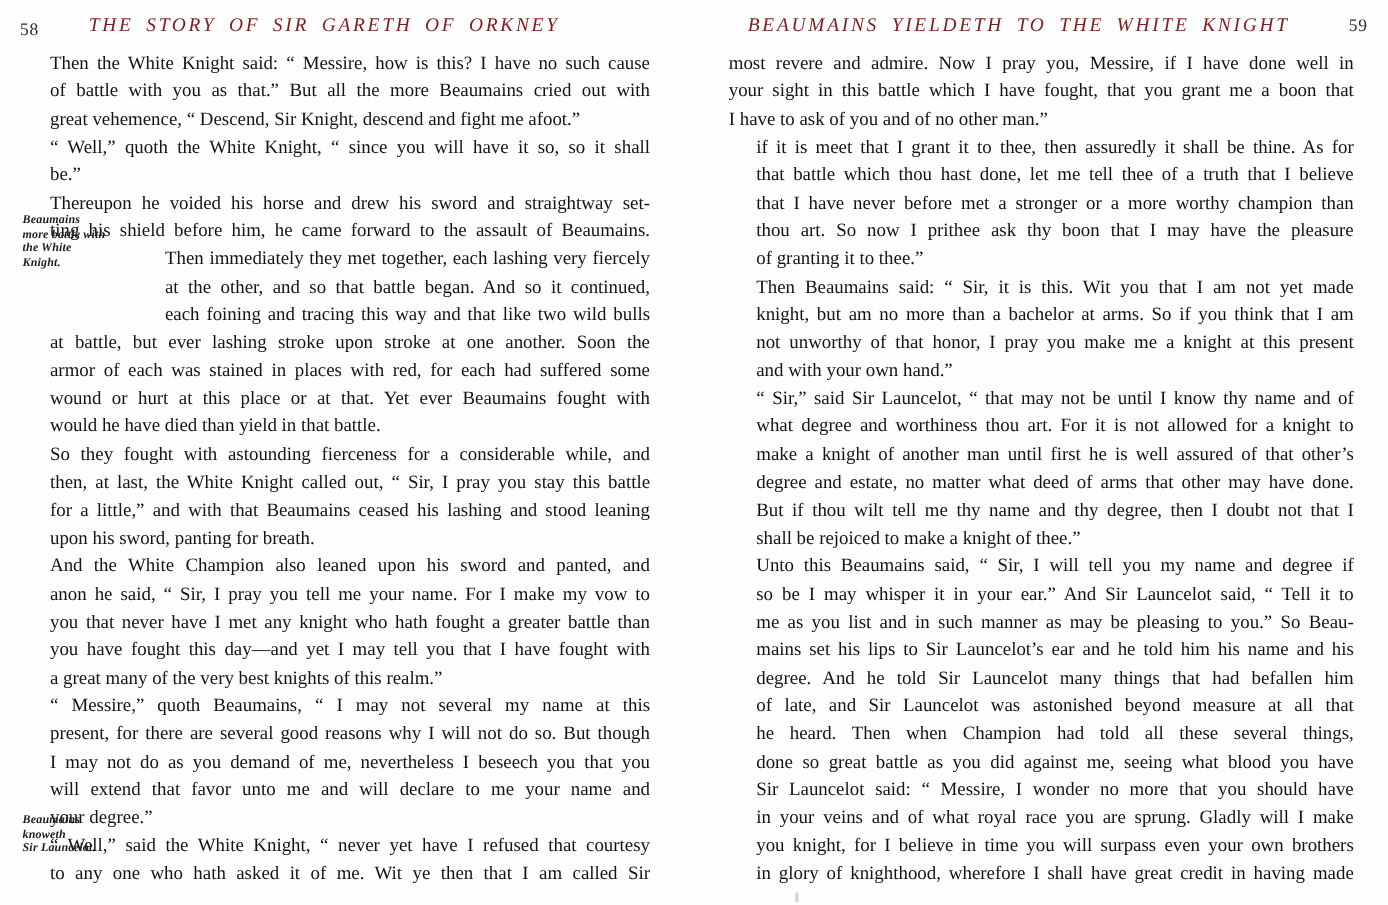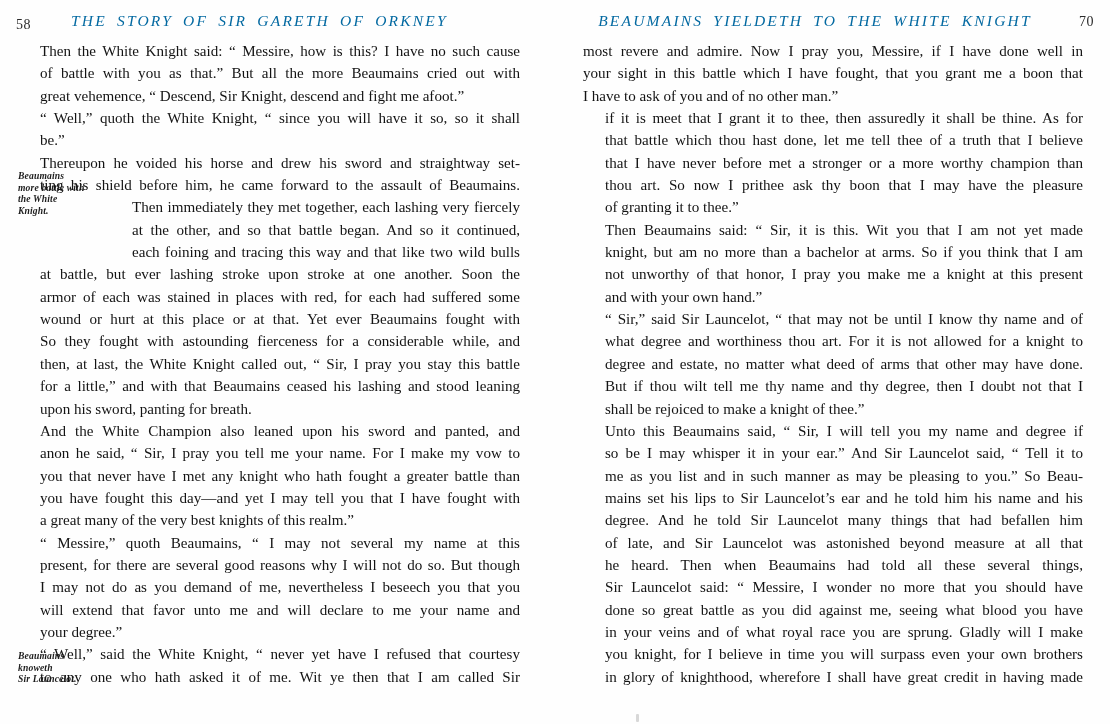--- a/index.html
+++ b/index.html
@@ -57,21 +57,21 @@
   .folio-left  { margin-right: 34px; position: relative; top: 3px; }
   .folio-right { margin-left: 30px;  position: relative; top: 0px; }
 
   .head-title {
     flex: 1 1 auto;
     font-style: italic;
     font-size: 15.5px;
     letter-spacing: 2.2px;
     word-spacing: 4px;
     white-space: nowrap;
-    color: #0369a1;
+    color: #7f1d1d;
   }
   .page-left  .head-title { text-align: left; padding-left: 6px;}
   .page-right .head-title { text-align: center; }
 
   
   .column {
     position: absolute;
     top: 40px;
     font-size: 15.1px;
     line-height: 22.35px;
@@ -164,20 +164,21 @@
 
       <p class="para">
         <span class="ln just indent">Thereupon he voided his horse and drew his sword and straightway set-</span>
         <span class="ln just">ting his shield before him, he came forward to the assault of Beaumains.</span>
         <span class="ln just sh1">Then immediately they met together, each lashing very fiercely</span>
         <span class="ln just sh1">at the other, and so that battle began.   And so it continued,</span>
         <span class="ln just sh1">each foining and tracing this way and that like two wild bulls</span>
         <span class="ln just">at battle, but ever lashing stroke upon stroke at one another.   Soon the</span>
         <span class="ln just">armor of each was stained in places with red, for each had suffered some</span>
         <span class="ln just">wound or hurt at this place or at that.   Yet ever Beaumains fought with</span>
+        <span class="ln last">would he have died than yield in that battle.</span>
       </p>
 
       <p class="para">
         <span class="ln just indent">So they fought with astounding fierceness for a considerable while, and</span>
         <span class="ln just">then, at last, the White Knight called out, “ Sir, I pray you stay this battle</span>
         <span class="ln just">for a little,” and with that Beaumains ceased his lashing and stood leaning</span>
         <span class="ln last">upon his sword, panting for breath.</span>
       </p>
 
       <p class="para">
@@ -216,21 +217,21 @@
       <span>knoweth</span>
       <span>Sir Launcelot.</span>
     </div>
 
   </div>
 
   <div class="page page-right">
 
     <div class="running-head">
       <span class="head-title">BEAUMAINS YIELDETH TO THE WHITE KNIGHT</span>
-      <span class="folio folio-right">70</span>
+      <span class="folio folio-right">59</span>
     </div>
 
     <div class="column">
 
       <p class="para no-indent">
         <span class="ln just">most revere and admire.   Now I pray you, Messire, if I have done well in</span>
         <span class="ln just">your sight in this battle which I have fought, that you grant me a boon that</span>
         <span class="ln last">I have to ask of you and of no other man.”</span>
       </p>
 
@@ -245,35 +246,36 @@
       <p class="para">
         <span class="ln just indent">Then Beaumains said: “ Sir, it is this.   Wit you that I am not yet made</span>
         <span class="ln just">knight, but am no more than a bachelor at arms.   So if you think that I am</span>
         <span class="ln just">not unworthy of that honor, I pray you make me a knight at this present</span>
         <span class="ln last">and with your own hand.”</span>
       </p>
 
       <p class="para">
         <span class="ln just indent">“ Sir,” said Sir Launcelot, “ that may not be until I know thy name and of</span>
         <span class="ln just">what degree and worthiness thou art.   For it is not allowed for a knight to</span>
+        <span class="ln just">make a knight of another man until first he is well assured of that other’s</span>
         <span class="ln just">degree and estate, no matter what deed of arms that other may have done.</span>
         <span class="ln just">But if thou wilt tell me thy name and thy degree, then I doubt not that I</span>
         <span class="ln last">shall be rejoiced to make a knight of thee.”</span>
       </p>
 
       <p class="para">
         <span class="ln just indent">Unto this Beaumains said, “ Sir, I will tell you my name and degree if</span>
         <span class="ln just">so be I may whisper it in your ear.”   And Sir Launcelot said, “ Tell it to</span>
         <span class="ln just">me as you list and in such manner as may be pleasing to you.”   So Beau-</span>
         <span class="ln just">mains set his lips to Sir Launcelot’s ear and he told him his name and his</span>
         <span class="ln just">degree.   And he told Sir Launcelot many things that had befallen him</span>
         <span class="ln just">of late, and Sir Launcelot was astonished beyond measure at all that</span>
-        <span class="ln just">he heard.   Then when Beaumains had told all these several things,</span>
+        <span class="ln just">he heard.   Then when Champion had told all these several things,</span>
+        <span class="ln just">done so great battle as you did against me, seeing what blood you have</span>
         <span class="ln just">Sir Launcelot said: “ Messire, I wonder no more that you should have</span>
-        <span class="ln just">done so great battle as you did against me, seeing what blood you have</span>
         <span class="ln just">in your veins and of what royal race you are sprung.   Gladly will I make</span>
         <span class="ln just">you knight, for I believe in time you will surpass even your own brothers</span>
         <span class="ln just">in glory of knighthood, wherefore I shall have great credit in having made</span>
 
       </p>
 
     </div>
 
   </div>
 

